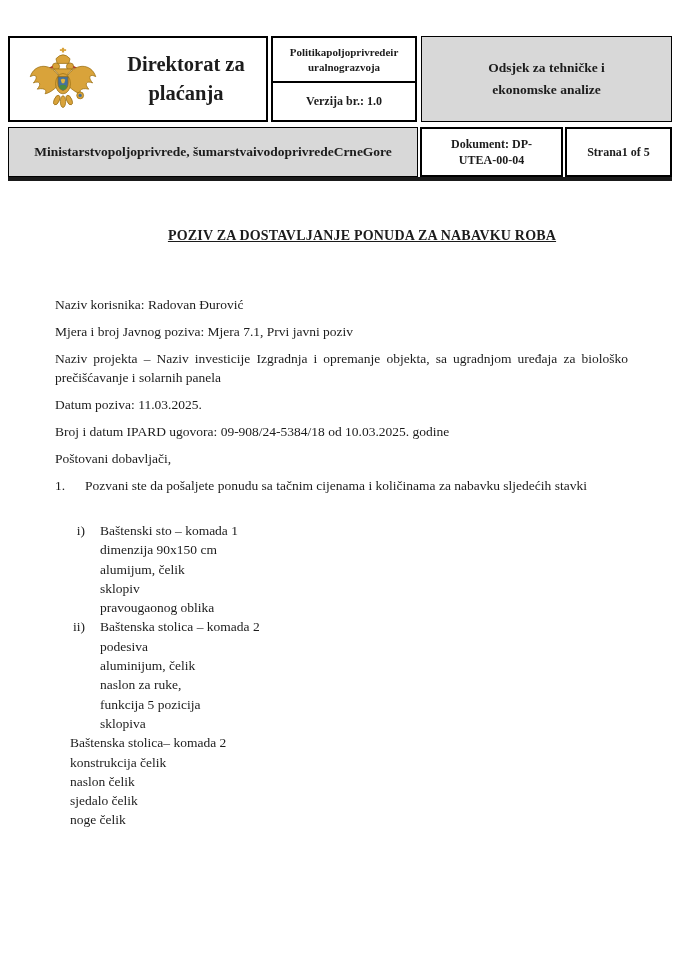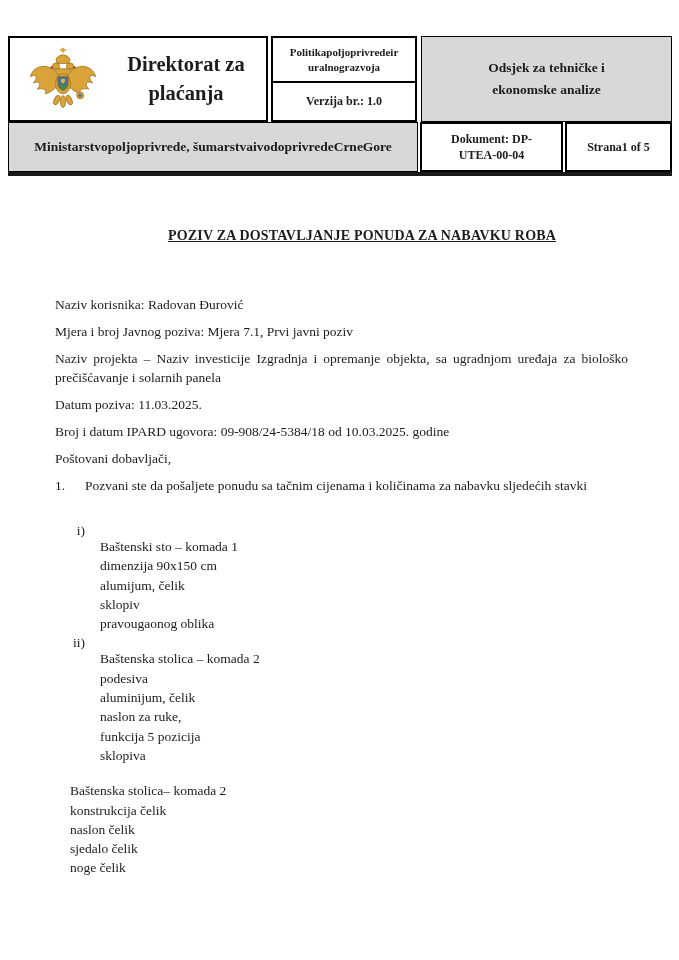--- a/index.html
+++ b/index.html
@@ -40,21 +40,21 @@
   }
   .cell-a2-bottom{
     flex:1;display:flex;align-items:center;justify-content:center;
     font-weight:bold;font-size:12px;
   }
   .cell-a3{
     flex:1;background:var(--c-cell-gray);border:1.5px solid var(--c-border);
     display:flex;align-items:center;justify-content:center;text-align:center;
     font-weight:bold;font-size:13.5px;line-height:1.6;padding:9px 38px;
   }
-  .row-b{display:flex;height:50px;align-items:stretch;}
+  .row-b{display:flex;height:50px;margin-top:5px;align-items:stretch;}
   .cell-b1{
     width:410px;background:var(--c-cell-gray);border:1.5px solid var(--c-border);
     display:flex;align-items:center;justify-content:center;
     font-weight:bold;font-size:13.5px;text-align:center;
   }
   .cell-b2{
     width:143px;border:2px solid var(--c-border);margin-left:2px;
     display:flex;align-items:center;justify-content:center;text-align:center;
     font-weight:bold;font-size:12px;line-height:1.35;padding:0 28px;background:#fff;
   }
@@ -73,21 +73,21 @@
   }
   .body-text{position:absolute;left:55px;top:295px;width:573px;font-size:13.5px;line-height:19px;}
   .body-text p{margin:0 0 8px;}
   .p-project{text-align:justify;}
   .p-greeting{margin-top:14px;}
   .p-invite{margin-top:4px;margin-left:-12px;display:flex;}
   .p-invite .num{flex:0 0 30px;}
   .ord-list{margin-top:26px;line-height:19.3px;}
   .li{display:flex;}
   .li-marker{flex:0 0 30px;text-align:right;}
-  .li-text{margin-left:15px;white-space:pre-line;margin-top:16px;}
+  .li-text{margin-left:15px;white-space:pre-line;}
 </style>
 </head>
 <body>
 
 <div class="page">
 
   <div class="hdr">
     <div class="row-a">
       <div class="cell-a1">
         <span class="logo-wrap">

